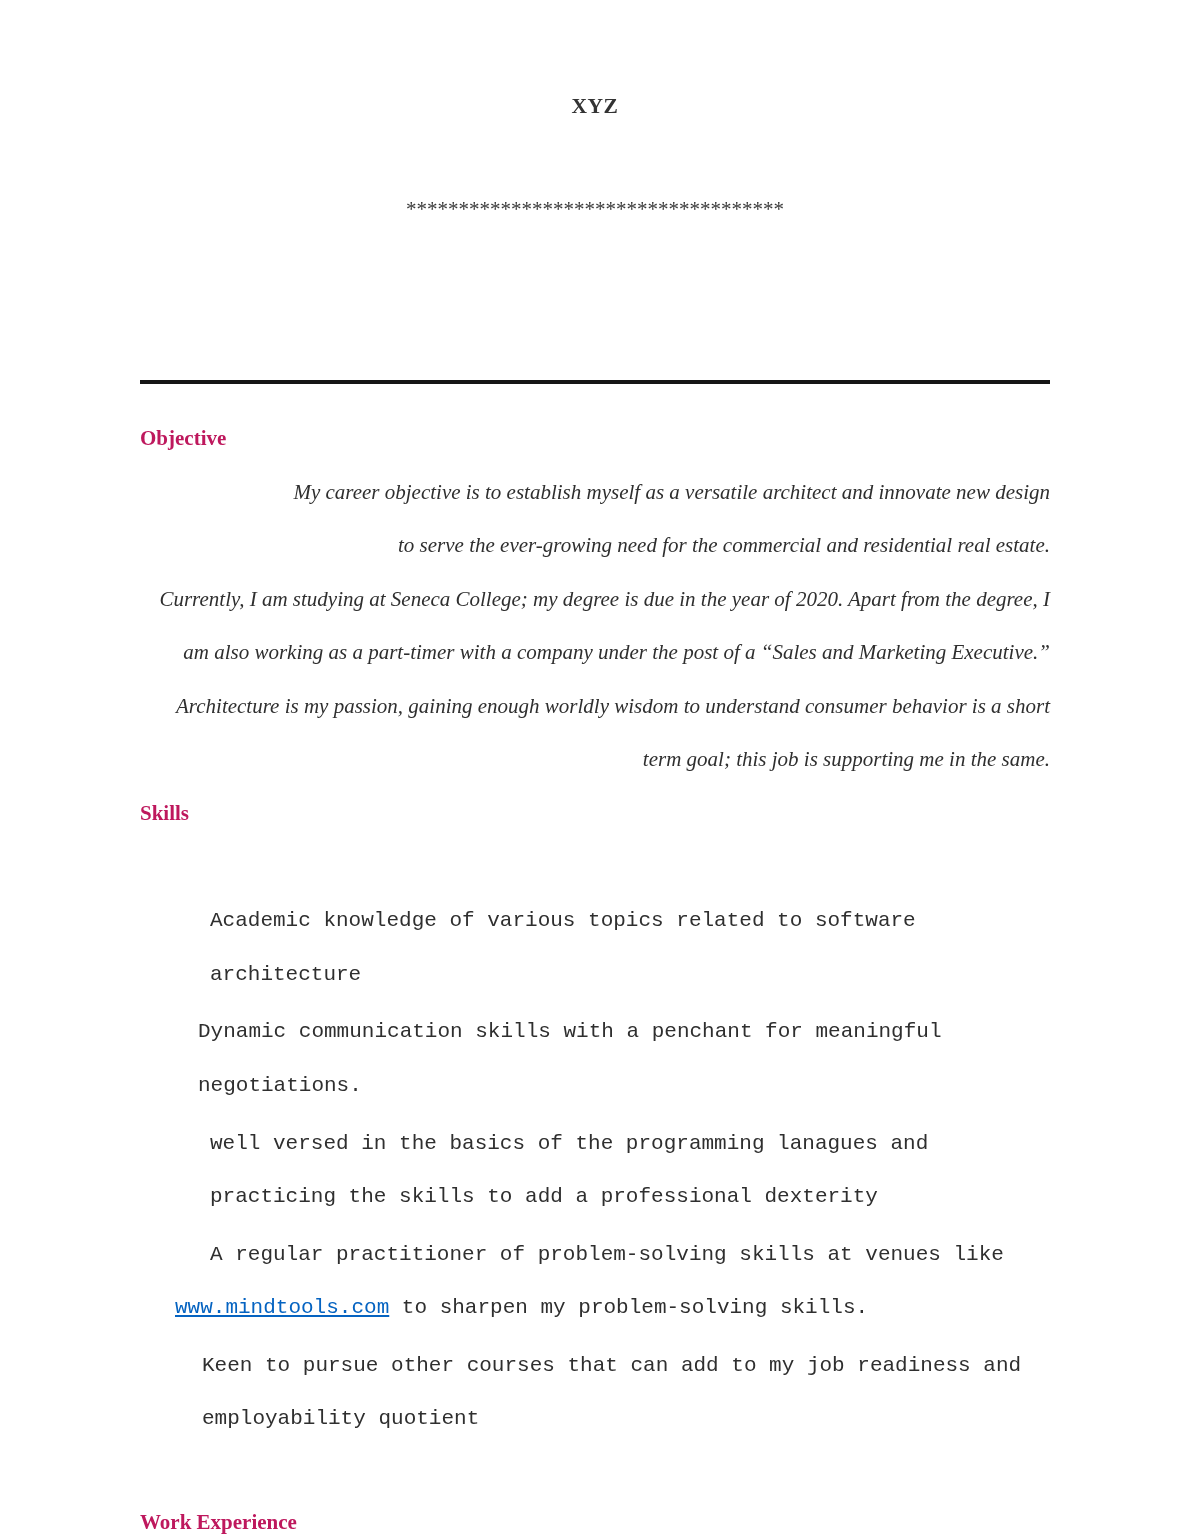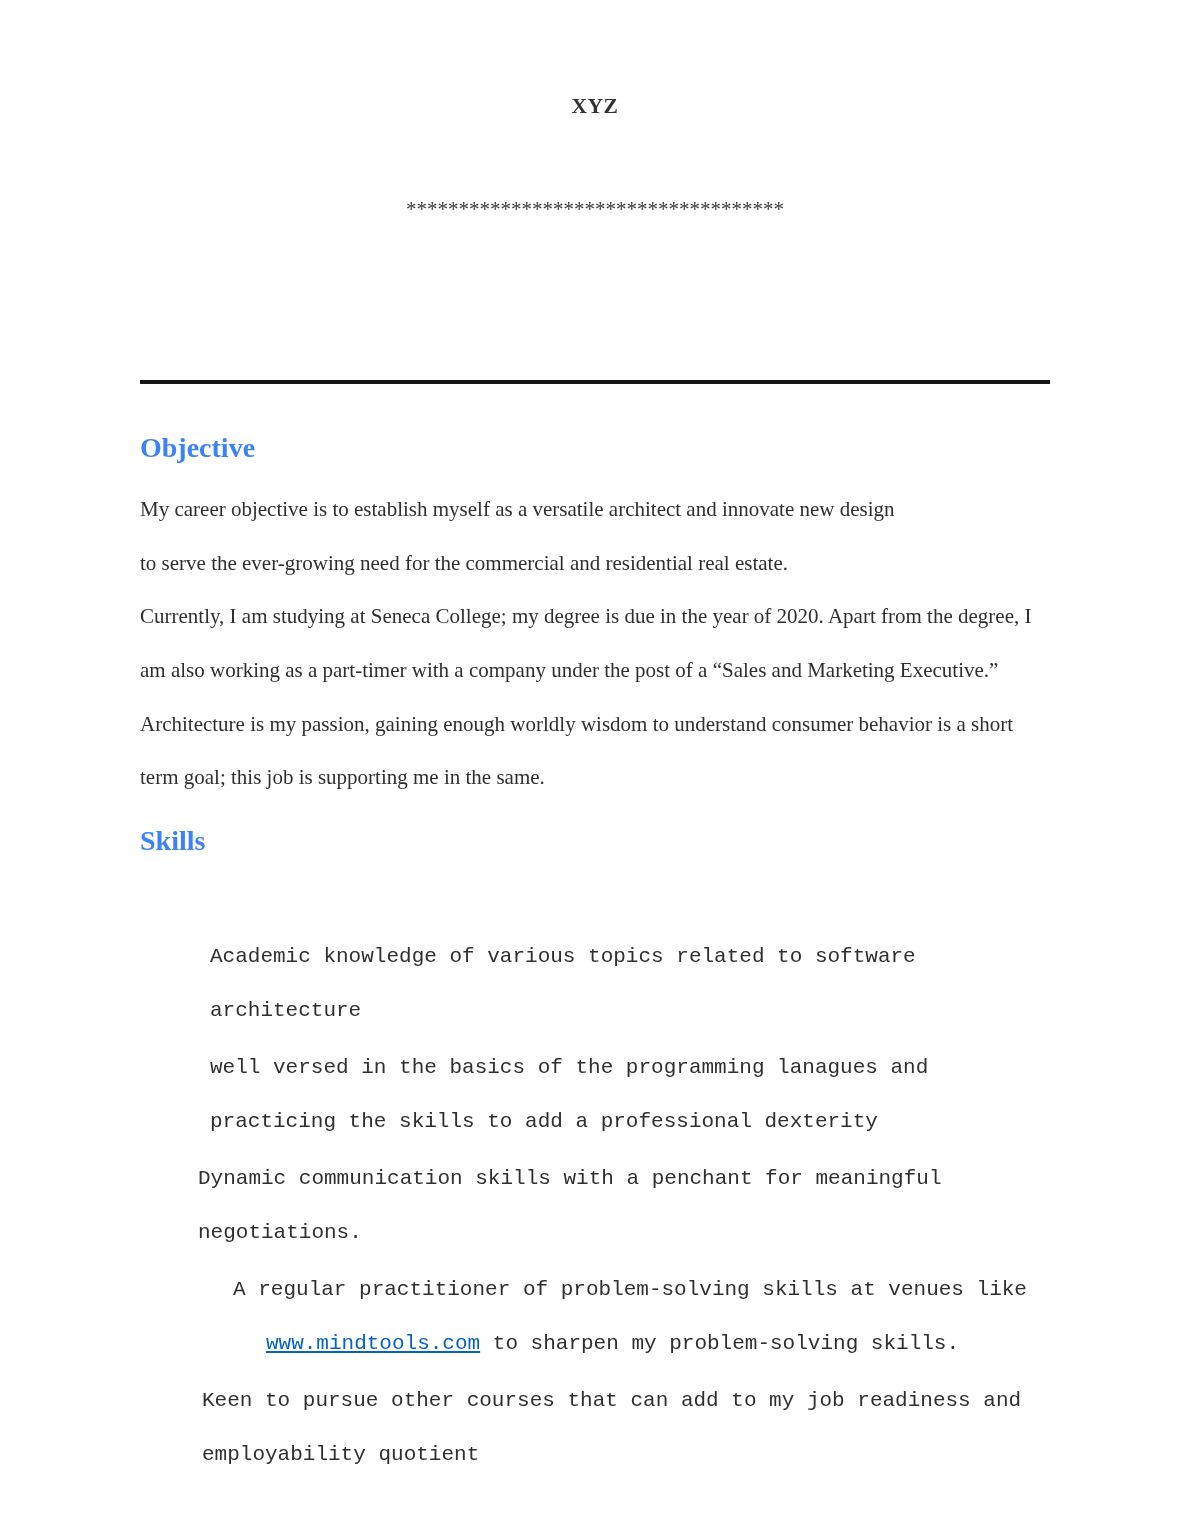--- a/index.html
+++ b/index.html
@@ -27,33 +27,33 @@
     font-size: 21px;
     color: #3a3a3a;
   }
   .rule {
     border: none;
     border-top: 4px solid #161616;
     margin-top: 158px;
   }
   .content { line-height: 2.55; }
   h2.sec {
-    font-size: 28px;
+    font-size: 21px;
     font-weight: 700;
-    color: #3b82f6;
+    color: #be185d;
     line-height: 2.55;
   }
   .h-objective { margin-top: 28px; }
-  .para { text-align: left; }
+  .para { text-align: right; font-style: italic; }
   .objective-body { white-space: pre-line; }
   .skills-list { margin-top: 54px; }
   .skill { margin-bottom: 4px; font-family: Liberation Mono, monospace; }
   .skill-1, .skill-2 { padding-left: 70px; }
   .skill-3 { padding-left: 58px; }
-  .skill-4 { padding-left: 35px; text-indent: 35px; text-align: center; }
+  .skill-4 { padding-left: 35px; text-indent: 35px; }
   .skill-5 { padding-left: 62px; }
   .doc-link { color: #0563c1; text-decoration: underline; cursor: pointer; }
   .h-work { margin-top: 50px; }
 </style>
 </head>
 <body>
 
 <div class="page">
 
   <h1 class="doc-title">XYZ</h1>
@@ -71,23 +71,23 @@
 
 
     <p class="para">Currently, I am studying at Seneca College; my degree is due in the year of 2020. Apart from the degree, I am also working as a part-timer with a company under the post of a “Sales and Marketing Executive.” Architecture is my passion, gaining enough worldly wisdom to understand consumer behavior is a short term goal; this job is supporting me in the same.</p>
 
     <h2 class="sec">Skills</h2>
 
     <div class="skills-list">
 
       <div class="skill skill-1">Academic knowledge of various topics related to software architecture</div>
 
+      <div class="skill skill-3">Dynamic communication skills with a penchant for meaningful negotiations.</div>
+
       <div class="skill skill-2">well versed in the basics of the programming lanagues and practicing the skills to add a professional dexterity</div>
-
-      <div class="skill skill-3">Dynamic communication skills with a penchant for meaningful negotiations.</div>
 
       <div class="skill skill-4"><span>A regular practitioner of problem-solving skills at venues like </span><a class="doc-link" href="#">www.mindtools.com</a><span> to sharpen my problem-solving skills.</span></div>
 
       <div class="skill skill-5">Keen to pursue other courses that can add to my job readiness and employability quotient</div>
 
     </div>
 
     <h2 class="sec h-work">Work Experience</h2>
 
   </div>

